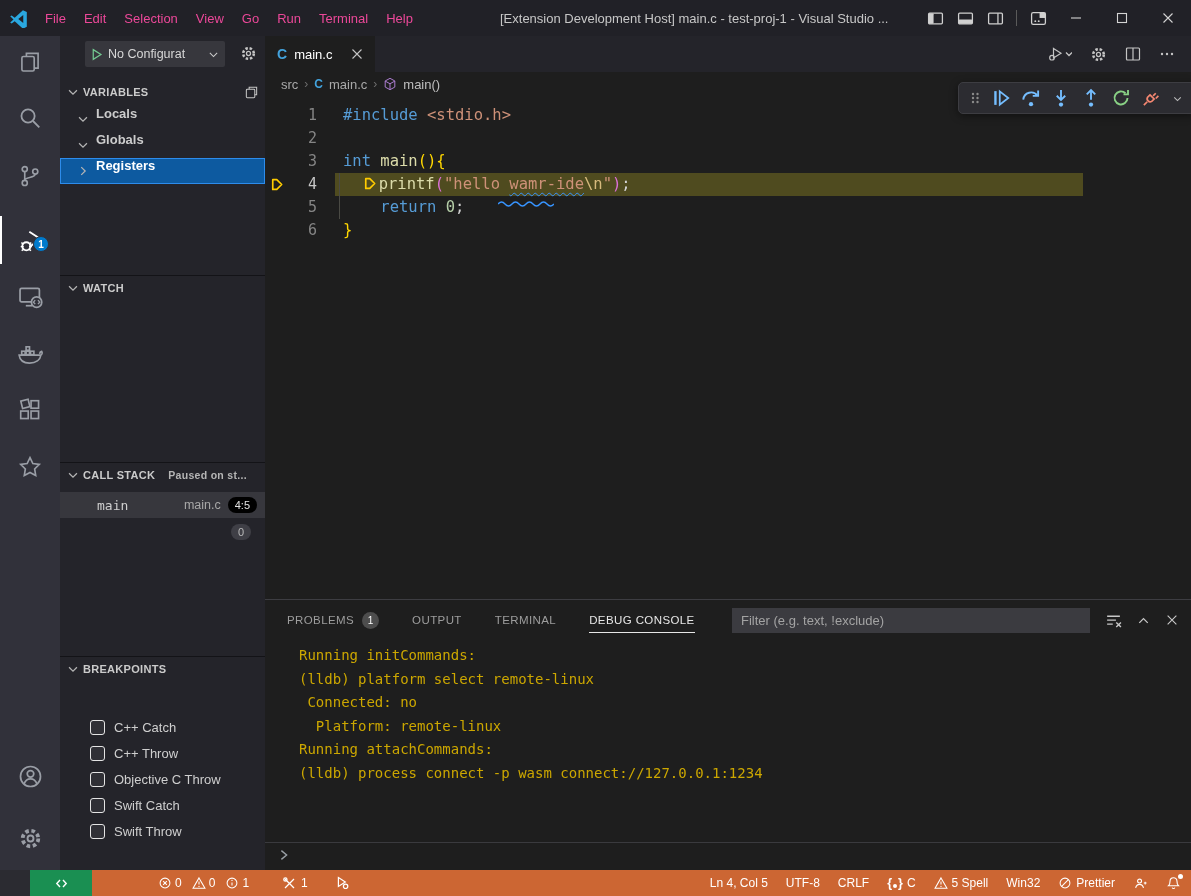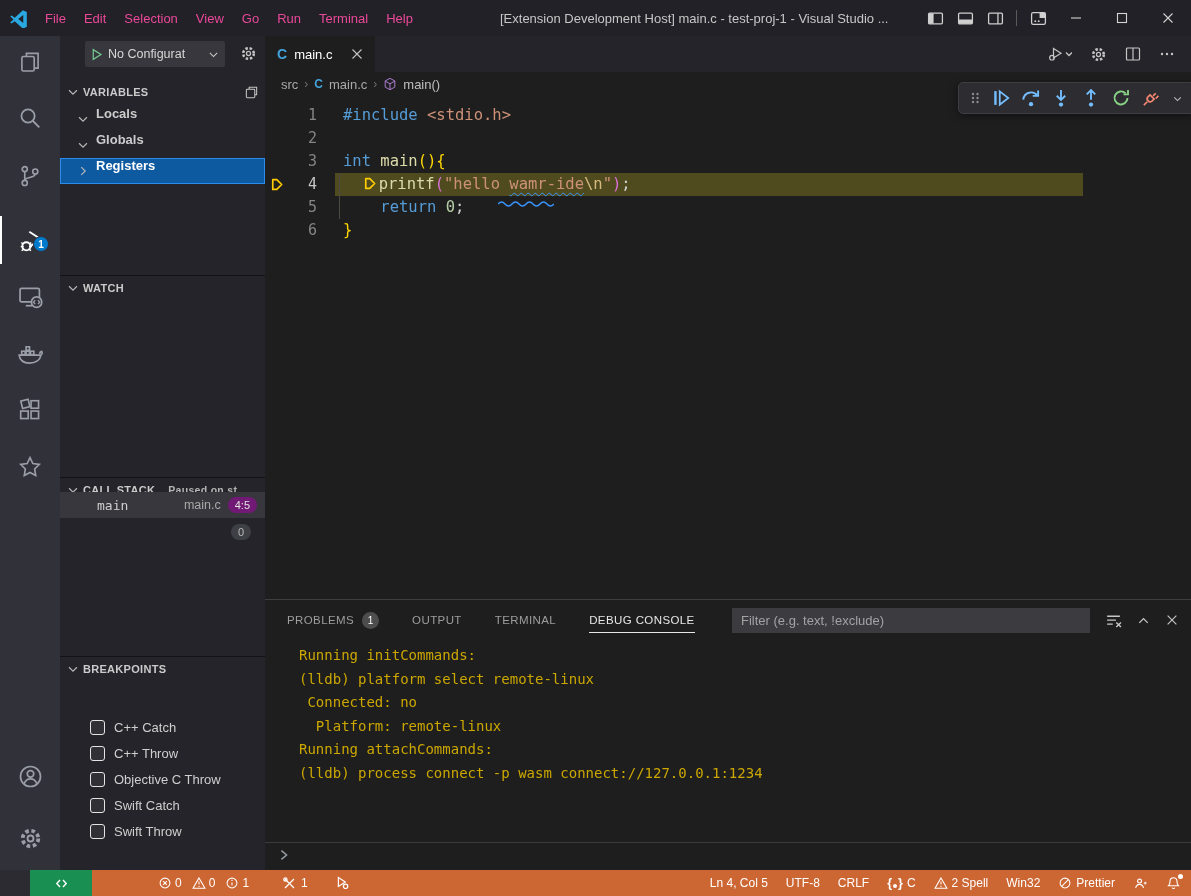--- a/index.html
+++ b/index.html
@@ -34,21 +34,21 @@
   .sec-header{position:absolute;left:0;width:205px;height:24px;display:flex;align-items:center;padding:0 6px;font-size:11px;font-weight:700;color:#cbcbcb;letter-spacing:.3px;gap:3px}
   .sec-border{border-top:1px solid #131317}
   .sec-note{font-size:10.5px;font-weight:700;color:#b5b5b5;margin-left:10px;white-space:nowrap}
   .sec-header .spacer{flex:1}
   .tree-row{height:26px;display:flex;padding-left:16px;gap:6px;color:#cccccc;font-weight:700}
   .tree-row .tw{color:#b5b5b5;display:flex}
   .tree-row.selected{background:#0d5aa0;outline:1px solid #2d8ceb;outline-offset:-1px;color:#fff}
   .cs-row{position:absolute;left:0;width:205px;height:26px;display:flex;align-items:center;background:#37373d}
   .cs-fn{font-family:"DejaVu Sans Mono","Liberation Mono",monospace;font-size:13px;color:#d0d0d0;margin-left:37px}
   .cs-file{margin-left:auto;color:#a8a8a8;font-size:12.5px}
-  .pill{background:#701a75;color:#e2e2e2;font-size:11px;border-radius:9px;padding:2px 7px;margin-left:7px;margin-right:8px}
+  .pill{background:#000000;color:#e2e2e2;font-size:11px;border-radius:9px;padding:2px 7px;margin-left:7px;margin-right:8px}
   .cs-row2{position:absolute;left:0;width:205px;height:24px;display:flex;align-items:center;justify-content:flex-end}
   .pill.dim{background:#3f3f46;color:#b9b9b9;margin-right:14px}
   .bp-row{height:26px;display:flex;align-items:center;padding-left:30px;gap:9px;color:#cfcfcf;font-size:13px}
   .bp-box{width:15px;height:15px;border:1.7px solid #e4e4e4;border-radius:3px;background:#303036;flex:none}
 
   
   .editor{position:absolute;left:265px;top:36px;width:926px;height:563px;background:#1e1e1e}
   .tabbar{height:36px;background:#24242a;display:flex;align-items:center}
   .tab{height:36px;background:#1e1e1e;display:flex;align-items:center;padding:0 12px;gap:7px}
   .tab-label{font-size:13px;color:#ffffff}
@@ -335,21 +335,21 @@
 
   <div class="sec-header sec-border" style="top:239px">
     <span class="ic">
         <svg width="14" height="14" viewBox="0 0 16 16">
           <path d="M3.5 6l4.5 4.5L12.5 6" fill="none" stroke="#b5b5b5" stroke-width="1.4"></path>
         </svg>
       </span>
     <span>WATCH</span>
   </div>
 
-  <div class="sec-header sec-border" style="top:441px">
+  <div class="sec-header sec-border" style="top:426px">
     <span class="ic">
         <svg width="14" height="14" viewBox="0 0 16 16">
           <path d="M3.5 6l4.5 4.5L12.5 6" fill="none" stroke="#b5b5b5" stroke-width="1.4"></path>
         </svg>
       </span>
     <span>CALL STACK</span>
     <span class="sec-note">Paused on st...</span>
   </div>
   <div class="cs-row" style="top:456px">
     <span class="cs-fn">main</span>
@@ -661,21 +661,21 @@
       <span>C</span>
     </span>
     <span class="sb-item">
       <span class="ic">
           <svg width="14" height="14" viewBox="0 0 16 16" fill="none" stroke="#fff" stroke-width="1.2">
             <path d="M8 2.2L14.8 14H1.2z"></path>
             <path d="M8 6.4v3.2"></path>
             <circle cx="8" cy="11.9" r=".7" fill="#fff" stroke="none"></circle>
           </svg>
         </span>
-      <span>2 Spell</span>
+      <span>5 Spell</span>
     </span>
     <span class="sb-item">Win32</span>
     <span class="sb-item">
       <span class="ic">
           <svg width="14" height="14" viewBox="0 0 16 16" fill="none" stroke="#fff" stroke-width="1.2">
             <circle cx="8" cy="8" r="5.6"></circle>
             <path d="M4.2 11.8l7.6-7.6"></path>
           </svg>
         </span>
       <span>Prettier</span>

